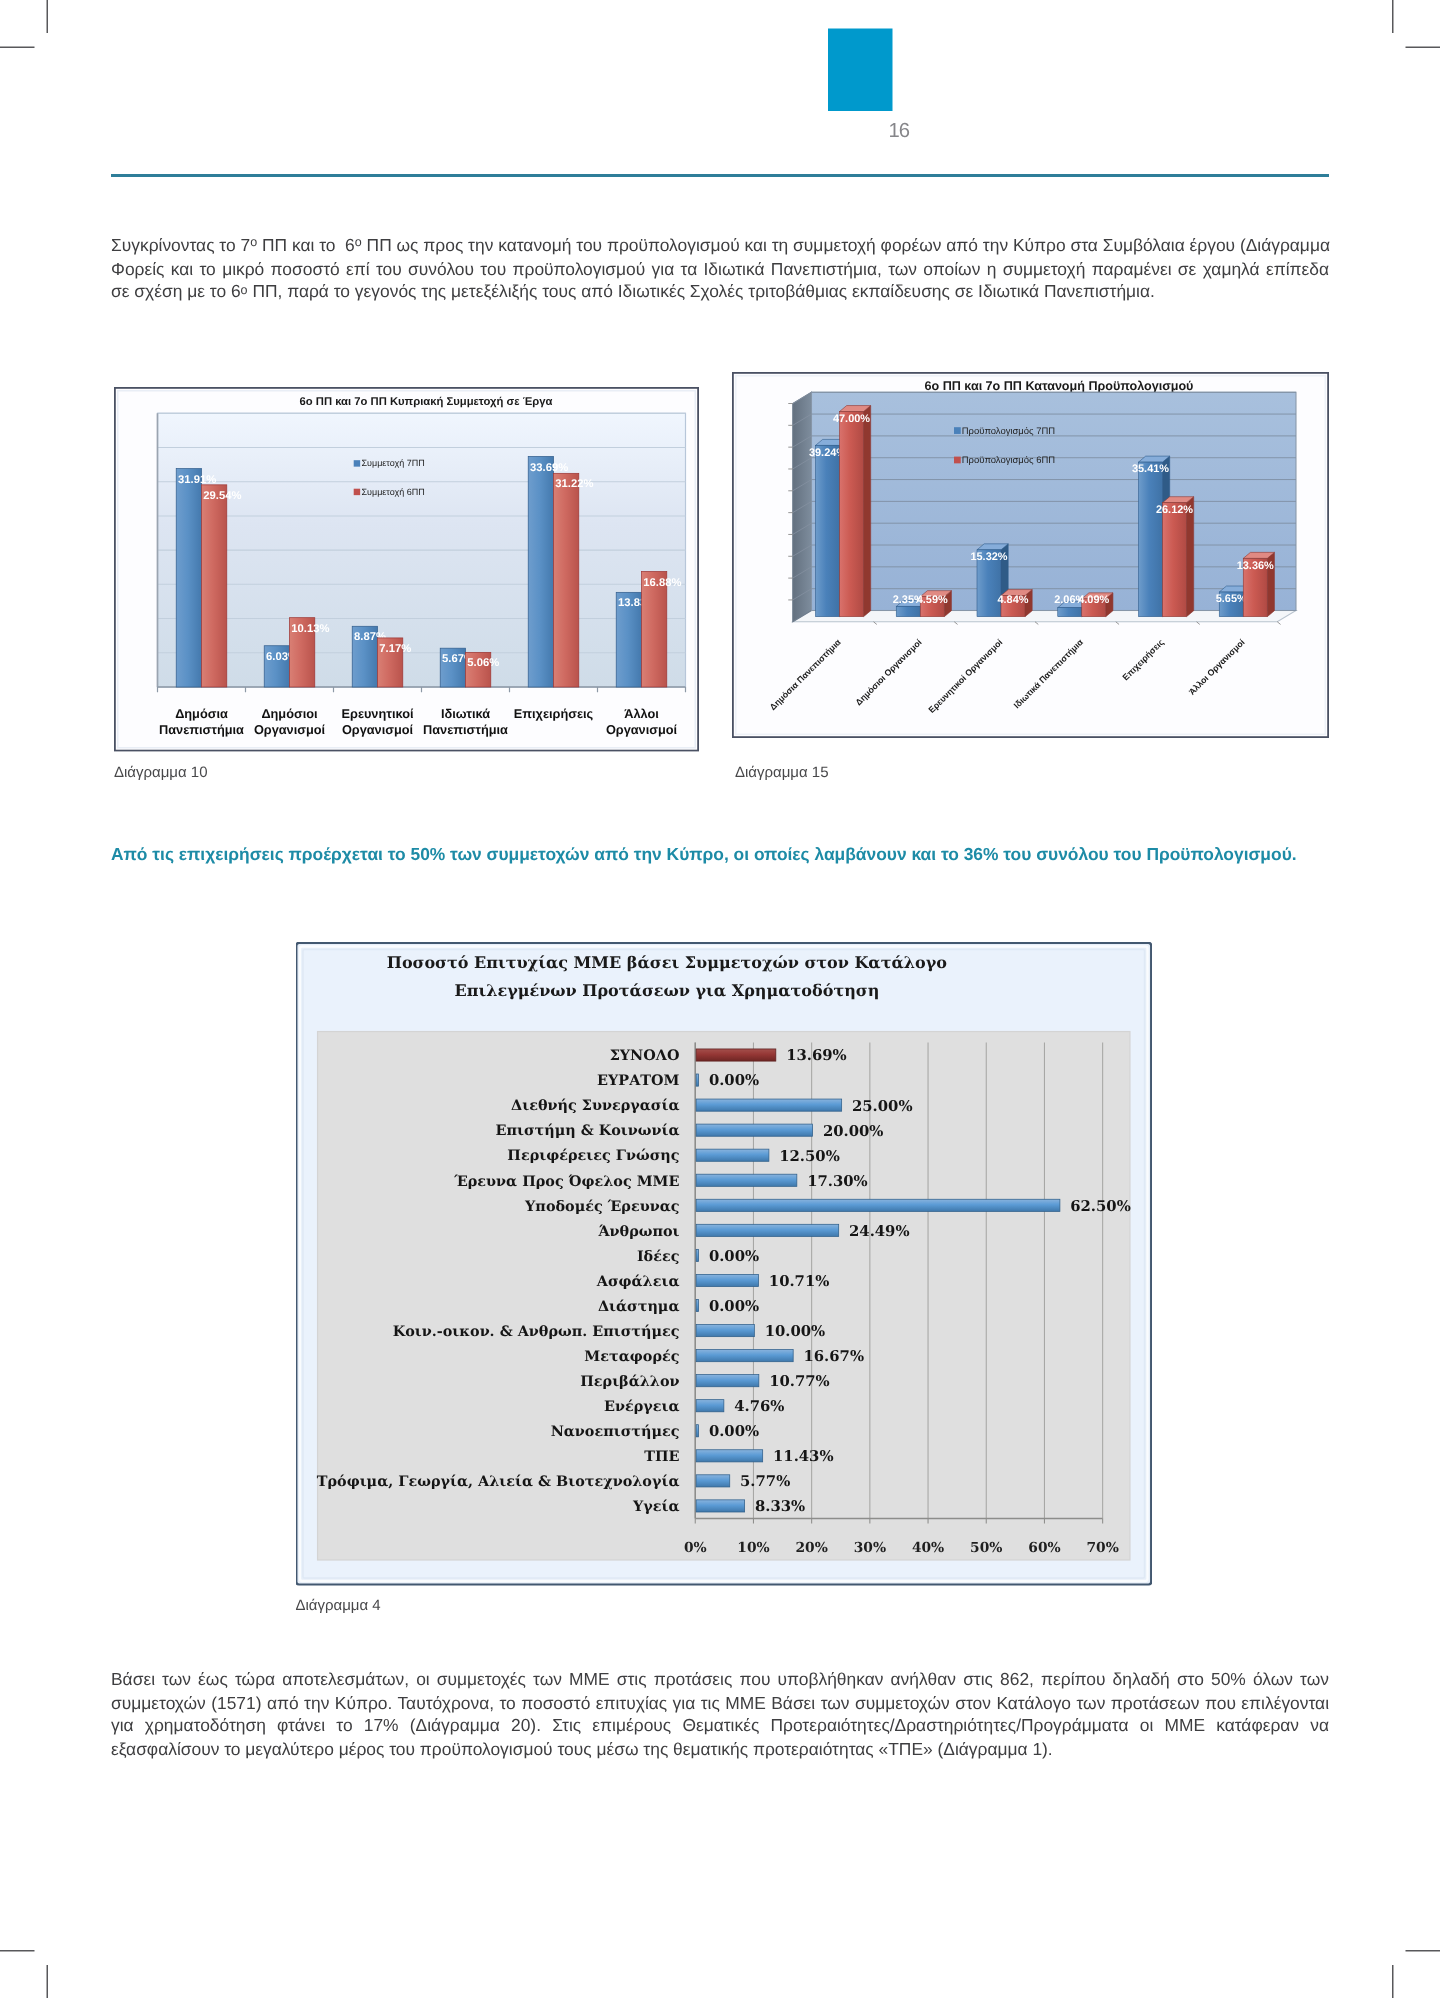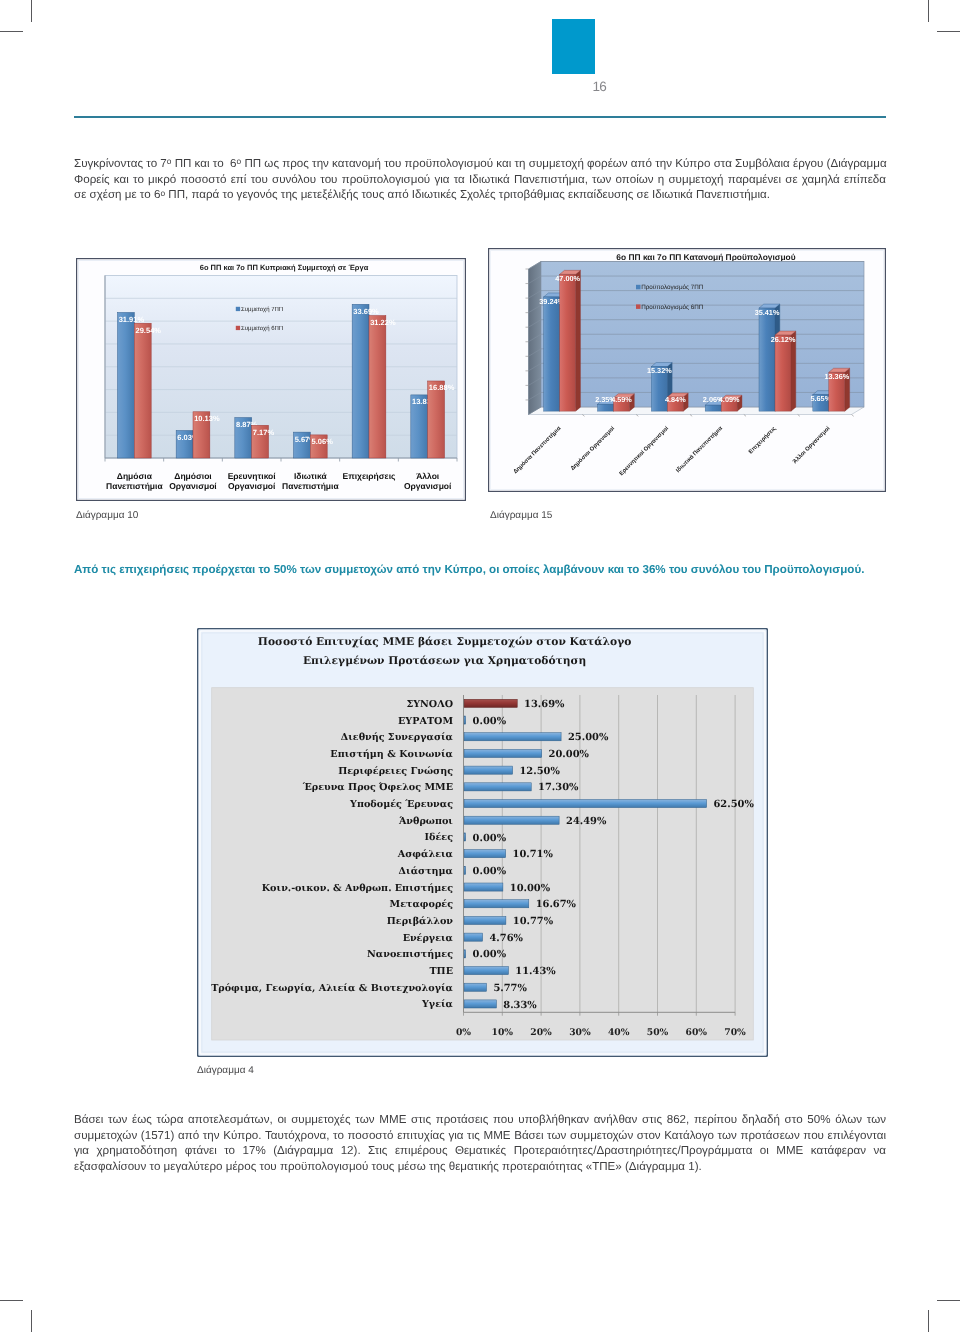--- a/index.html
+++ b/index.html
@@ -67,21 +67,21 @@
 
   <div class="para" id="para-top">
       <span class="ln">Συγκρίνοντας το 7<span class="ord">ο</span> ΠΠ και το  6<span class="ord">ο</span> ΠΠ ως προς την κατανομή του προϋπολογισμού και τη συμμετοχή φορέων από την Κύπρο στα Συμβόλαια έργου (Διάγραμμα</span>
       <span class="ln">Φορείς και το μικρό ποσοστό επί του συνόλου του προϋπολογισμού για τα Ιδιωτικά Πανεπιστήμια, των οποίων η συμμετοχή παραμένει σε χαμηλά επίπεδα</span>
       <span class="ln last">σε σχέση με το 6<span class="ord">ο</span> ΠΠ, παρά το γεγονός της μετεξέλιξής τους από Ιδιωτικές Σχολές τριτοβάθμιας εκπαίδευσης σε Ιδιωτικά Πανεπιστήμια.</span>
     </div>
   <div id="para-blue">Από τις επιχειρήσεις προέρχεται το 50% των συμμετοχών από την Κύπρο, οι οποίες λαμβάνουν και το 36% του συνόλου του Προϋπολογισμού.</div>
   <div class="para" id="para-bottom">
       <span class="ln">Βάσει των έως τώρα αποτελεσμάτων, οι συμμετοχές των ΜΜΕ στις προτάσεις που υποβλήθηκαν ανήλθαν στις 862, περίπου δηλαδή στο 50% όλων των</span>
       <span class="ln">συμμετοχών (1571) από την Κύπρο. Ταυτόχρονα, το ποσοστό επιτυχίας για τις ΜΜΕ Βάσει των συμμετοχών στον Κατάλογο των προτάσεων που επιλέγονται</span>
-      <span class="ln">για χρηματοδότηση φτάνει το 17% (Διάγραμμα 12). Στις επιμέρους Θεματικές Προτεραιότητες/Δραστηριότητες/Προγράμματα οι ΜΜΕ κατάφεραν να</span>
+      <span class="ln">για χρηματοδότηση φτάνει το 17% (Διάγραμμα 20). Στις επιμέρους Θεματικές Προτεραιότητες/Δραστηριότητες/Προγράμματα οι ΜΜΕ κατάφεραν να</span>
       <span class="ln last">εξασφαλίσουν το μεγαλύτερο μέρος του προϋπολογισμού τους μέσω της θεματικής προτεραιότητας «ΤΠΕ» (Διάγραμμα 1).</span>
     </div>
 
   <div class="chartbox" id="chart10" style="left:76px;top:258px;width:390px;height:243px;">
       <svg width="390" height="243" viewBox="0 0 390 243">
         <defs>
           <linearGradient id="f10plot" x1="0" y1="0" x2="0" y2="1">
             <stop offset="0" stop-color="#f0f6fe"></stop>
             <stop offset="0.40" stop-color="#dde5f2"></stop>
             <stop offset="1" stop-color="#cfdce8"></stop>

